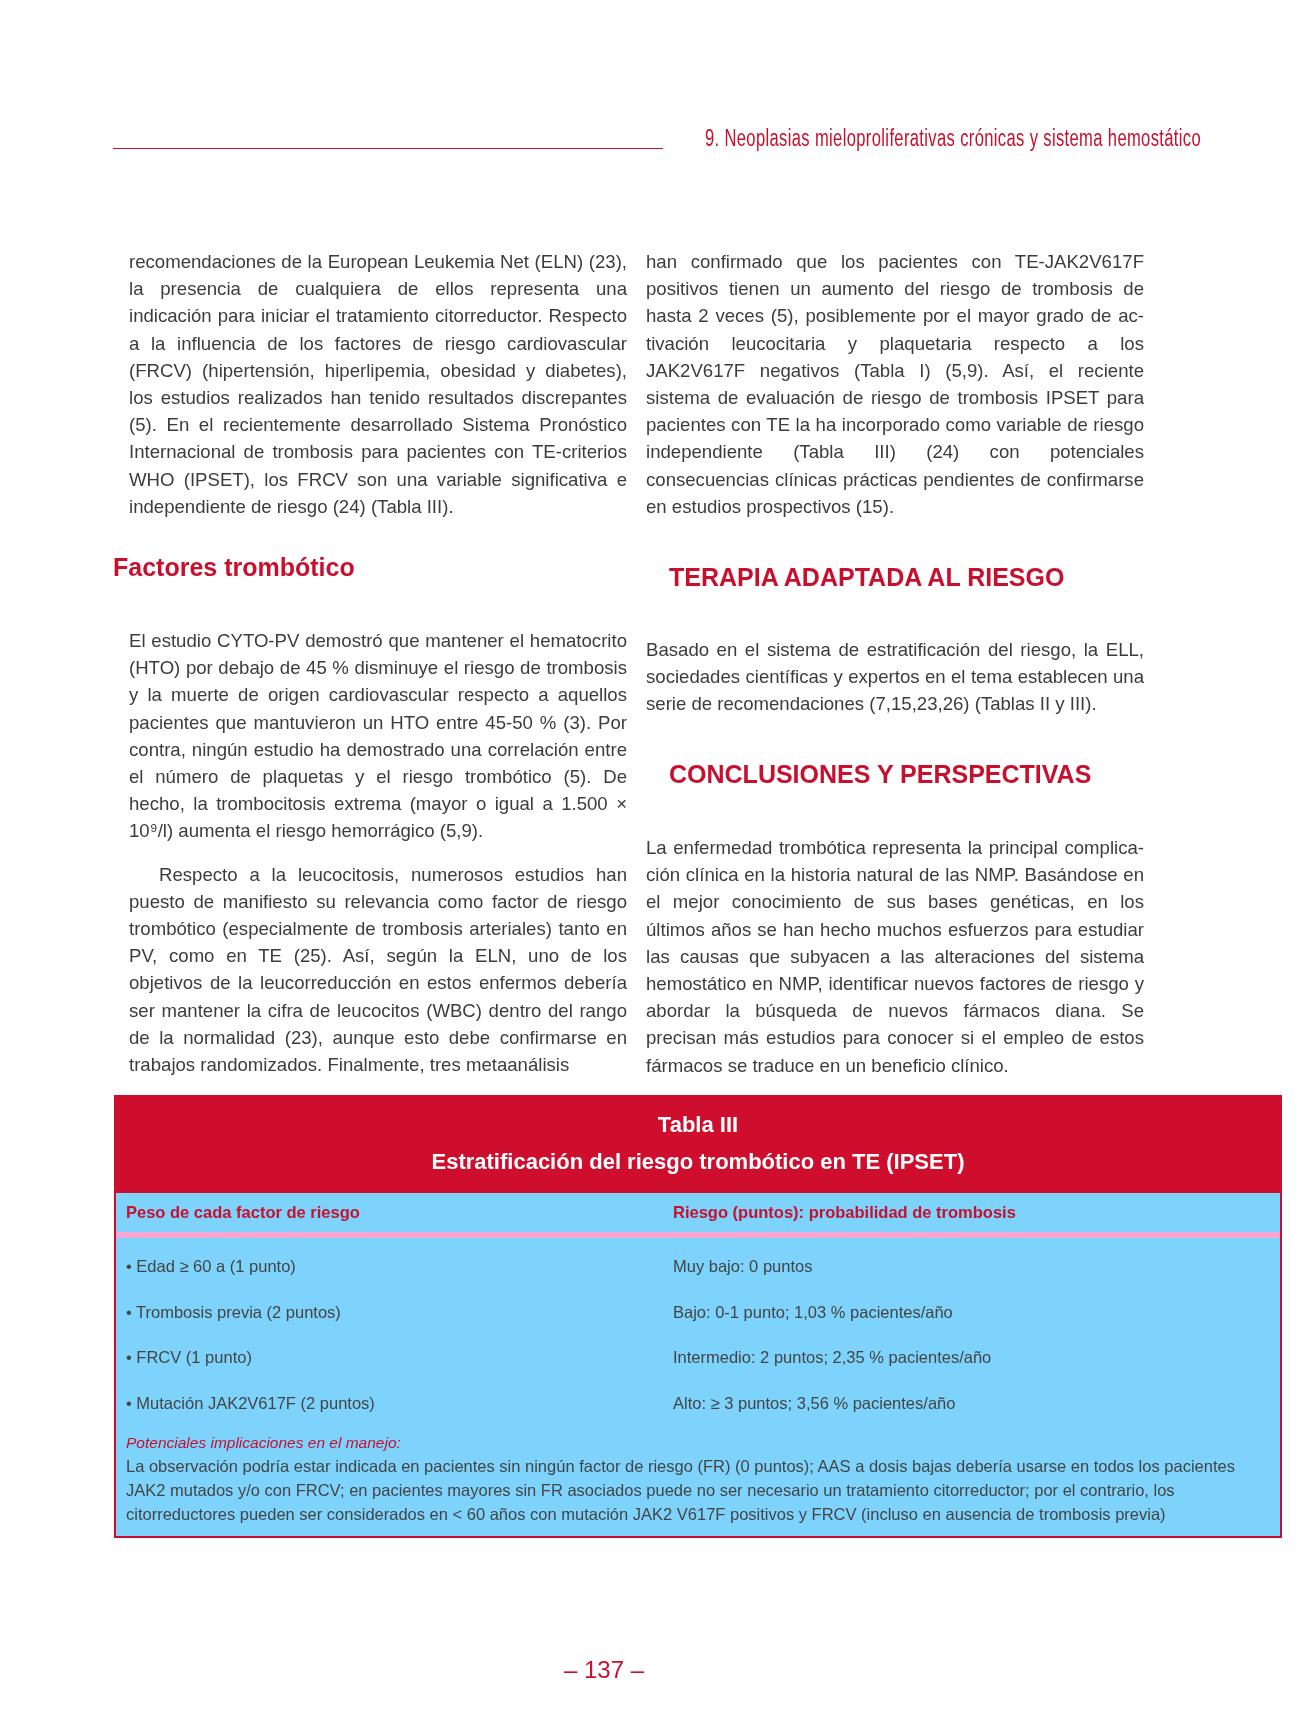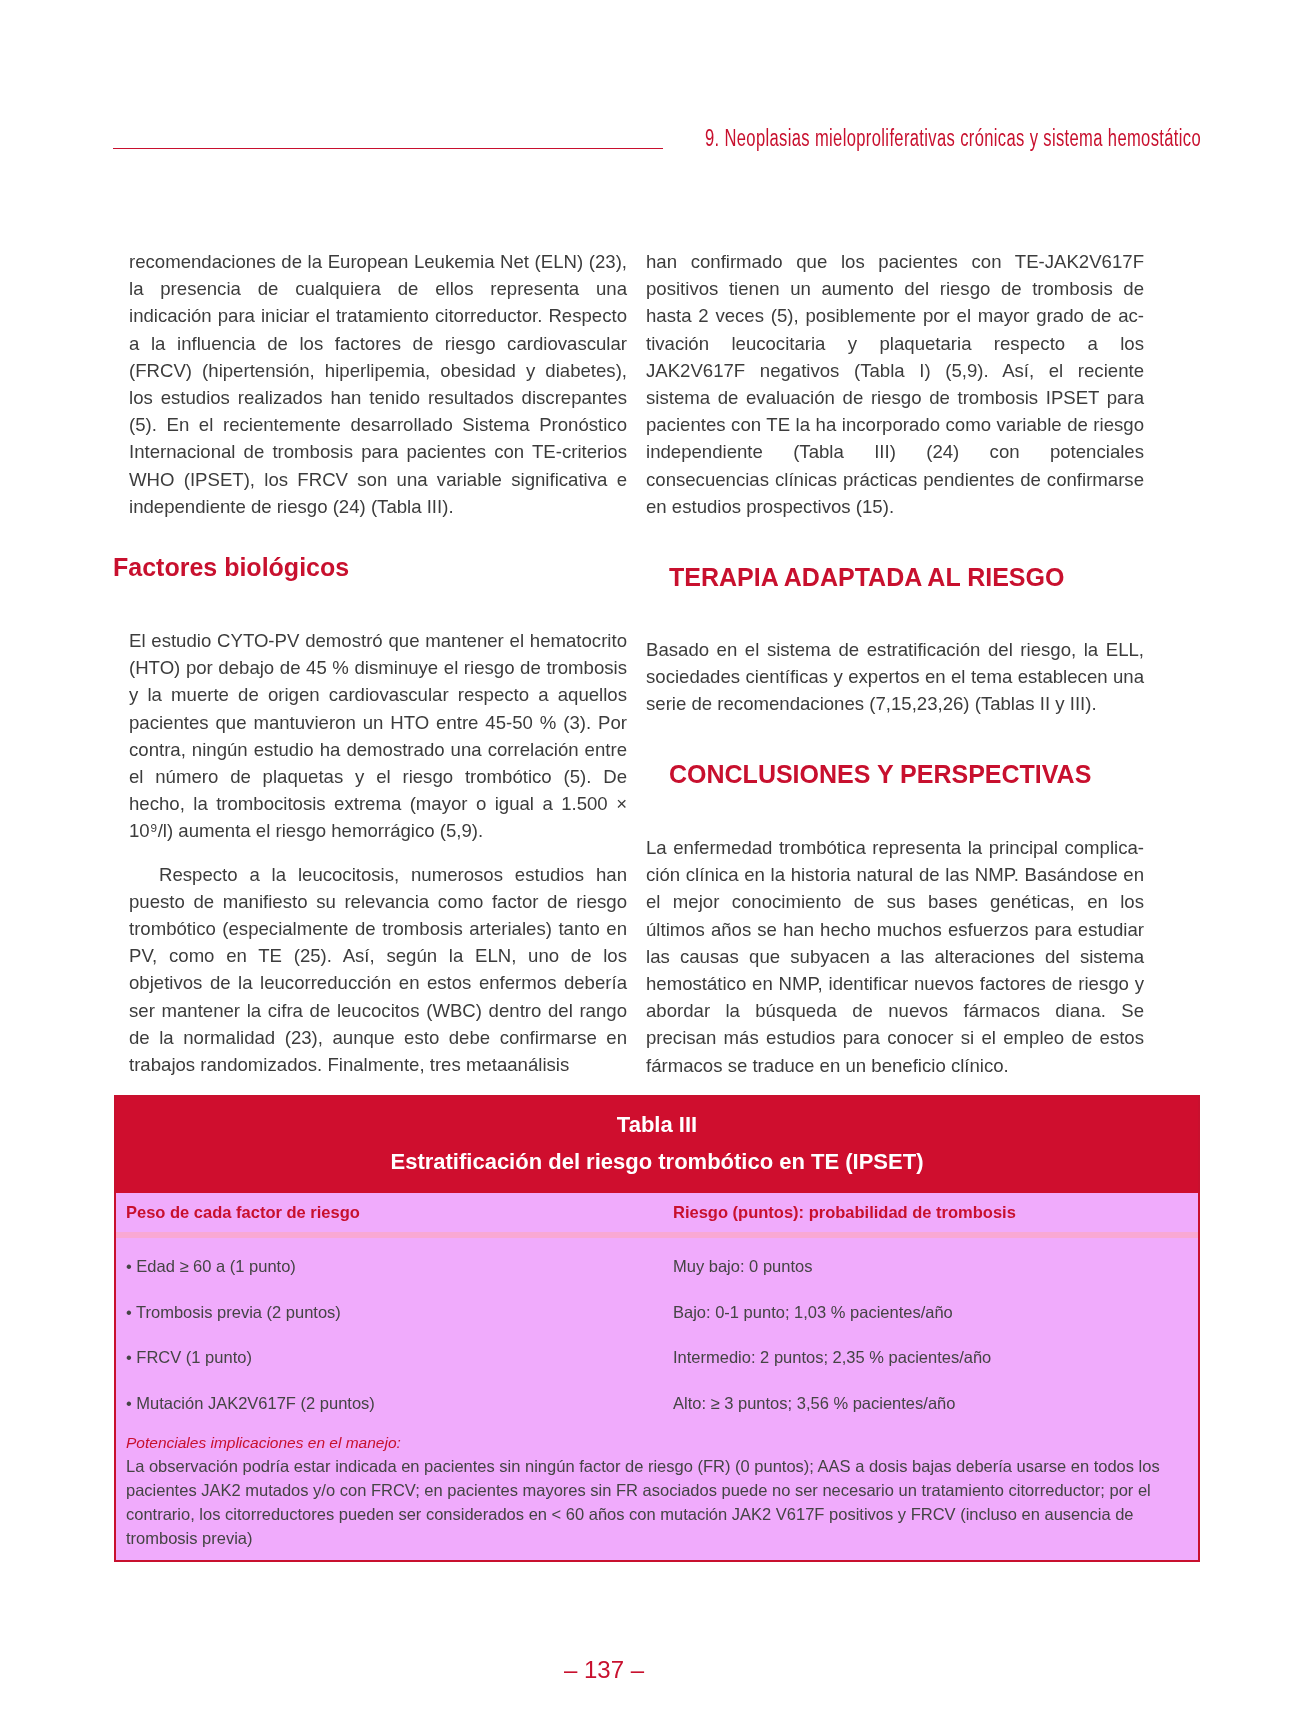--- a/index.html
+++ b/index.html
@@ -11,21 +11,21 @@
   .header-title { position: absolute; right: 0; bottom: 0; font-family: "Liberation Sans Narrow", "Liberation Sans", sans-serif; font-size: 23px; color: #c8102e; letter-spacing: 0.5px; transform: scaleX(0.72); transform-origin: right bottom; white-space: nowrap; }
 
   .col { position: absolute; width: 530px; font-size: 18.6px; line-height: 27.2px; text-align: justify; hyphens: manual; color: #3c3c3c; }
   .col-left { left: 113px; }
   .col-right { left: 630px; }
   .col p { margin: 16px; }
   .indent { text-indent: 30px; }
 
   .section-heading { position: absolute; font-size: 25px; font-weight: bold; color: #c8102e; white-space: nowrap; }
 
-  .table { position: absolute; left: 114px; top: 1095px; width: 1086px; border: 2px solid #c8102e; background: #f0abfc; }
+  .table { position: absolute; left: 114px; top: 1095px; width: 1168px; border: 2px solid #c8102e; background: #7dd3fc; }
   .table-head { background: #cf0e2e; color: #fff; text-align: center; padding: 10px 0 12px; }
   .table-head .t1 { font-size: 22px; font-weight: bold; line-height: 36px; }
   .table-head .t2 { font-size: 22px; font-weight: bold; line-height: 38px; }
   .colheads { display: flex; border-bottom: 6px solid #f9a8d4; height: 45px; align-items: center; padding-left: 10px; }
   .colheads div { font-size: 16.5px; font-weight: bold; color: #c8102e; }
   .colheads .c1 { width: 547px; }
   .rows { padding: 6px 0 0 10px; }
   .row { display: flex; height: 45.5px; align-items: center; font-size: 16.5px; color: #444; }
   .row .c1 { width: 547px; }
   .impl { padding: 6px 12px 10px 10px; font-size: 16.5px; line-height: 24px; color: #444; }
@@ -39,21 +39,21 @@
 
 <div class="header">
   <div class="header-rule"></div>
   <div class="header-title">9. Neoplasias mieloproliferativas crónicas y sistema hemostático</div>
 </div>
 
 <div class="col col-left" style="top:232px;">
   <p>recomendaciones de la European Leukemia Net (ELN) (23), la presencia de cualquiera de ellos representa una indicación para iniciar el tratamiento citorreductor. Respecto a la in­fluencia de los factores de riesgo cardiovascular (FRCV) (hi­pertensión, hiperlipemia, obesidad y diabetes), los estudios realizados han tenido resultados discrepantes (5). En el re­cientemente desarrollado Sistema Pronóstico Internacional de trombosis para pacientes con TE-criterios WHO (IPSET), los FRCV son una variable significativa e independiente de riesgo (24) (Tabla III).</p>
 </div>
 
-<div class="section-heading" style="left:113px; top:553px;">Factores biológicos</div>
+<div class="section-heading" style="left:113px; top:553px;">Factores trombótico</div>
 
 <div class="col col-left" style="top:611px;">
   <p>El estudio CYTO-PV demostró que mantener el hema­tocrito (HTO) por debajo de 45 % disminuye el riesgo de trombosis y la muerte de origen cardiovascular res­pecto a aquellos pacientes que mantuvieron un HTO entre 45-50 % (3). Por contra, ningún estudio ha demostrado una correlación entre el número de plaquetas y el riesgo trombótico (5). De hecho, la trombocitosis extrema (ma­yor o igual a 1.500 × 10⁹/l) aumenta el riesgo hemorrá­gico (5,9).</p>
   <p class="indent">Respecto a la leucocitosis, numerosos estudios han puesto de manifiesto su relevancia como factor de riesgo trombótico (especialmente de trombosis arteriales) tan­to en PV, como en TE (25). Así, según la ELN, uno de los objetivos de la leucorreducción en estos enfermos debe­ría ser mantener la cifra de leucocitos (WBC) dentro del rango de la normalidad (23), aunque esto debe confirmar­se en trabajos randomizados. Finalmente, tres metaanálisis</p>
 </div>
 
 <div class="col col-right" style="top:232px;">
   <p>han confirmado que los pacientes con TE-JAK2V617F positivos tienen un aumento del riesgo de trombosis de hasta 2 veces (5), posiblemente por el mayor grado de ac­tivación leucocitaria y plaquetaria respecto a los JAK2V617F negativos (Tabla I) (5,9). Así, el reciente sistema de eva­luación de riesgo de trombosis IPSET para pacientes con TE la ha incorporado como variable de riesgo indepen­diente (Tabla III) (24) con potenciales consecuencias clíni­cas prácticas pendientes de confirmarse en estudios pros­pectivos (15).</p>
 </div>
 

